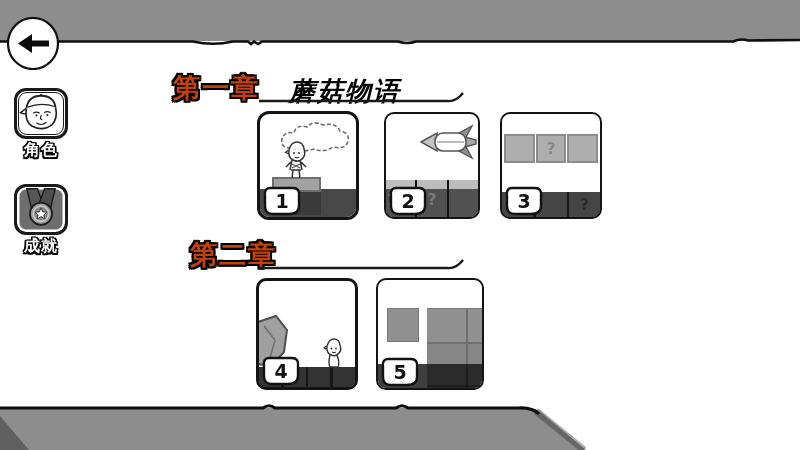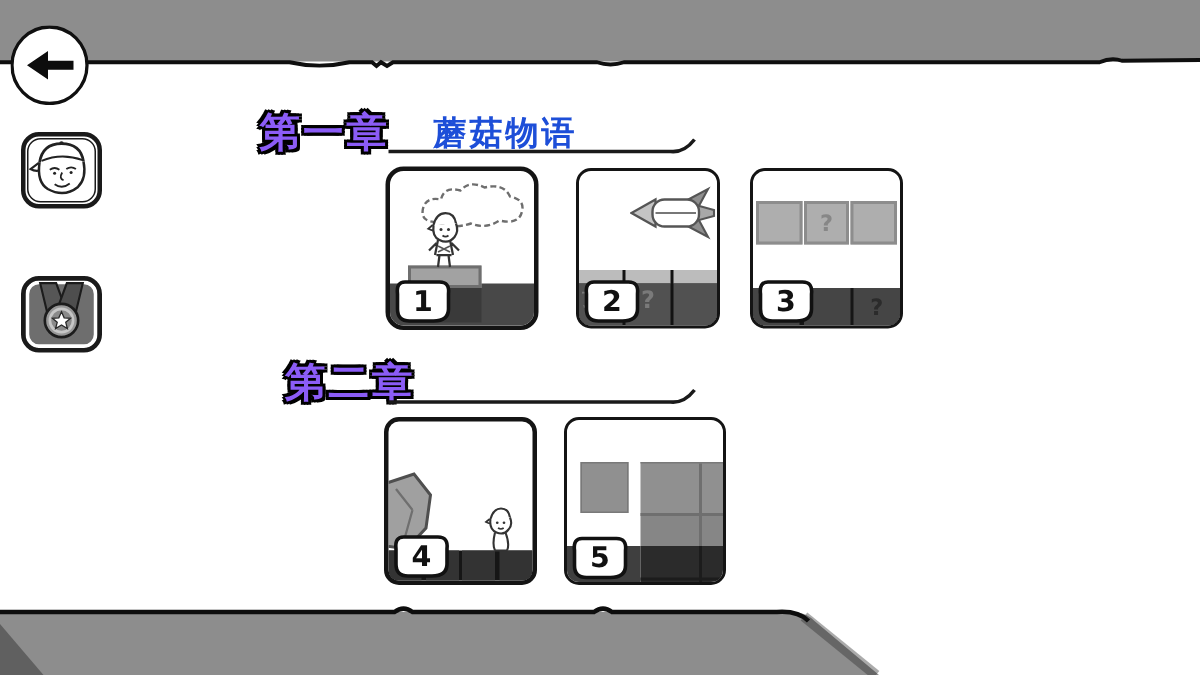--- a/index.html
+++ b/index.html
@@ -17,27 +17,27 @@
   
   .side-item { position:absolute; width:70px; text-align:center; }
   .side-item.character { left:6px; top:88px; }
   .side-item.achieve   { left:6px; top:184px; }
   .icon-frame { position:relative; width:54px; height:51px; margin:0 auto; background:#fff; border:3px solid #1a1a1a; border-radius:12px; }
   .icon-frame .inner-line { position:absolute; inset:1px; border:1.5px solid #1a1a1a; border-radius:9px; }
   .icon-frame.dark { background:#6e6e6e; box-shadow: inset 0 0 0 2.5px #fff; }
   .side-label { margin-top:1px; font-size:16px; font-weight:bold; letter-spacing:1px; }
 
   .outline-sm { color:#fff; text-shadow:-1.5px -1.5px 0 #000,1.5px -1.5px 0 #000,-1.5px 1.5px 0 #000,1.5px 1.5px 0 #000,-1.5px 0 0 #000,1.5px 0 0 #000,0 -1.5px 0 #000,0 1.5px 0 #000; }
-  .outline-lg { color:#8b5cf6; text-shadow:-2px -2px 0 #000,2px -2px 0 #000,-2px 2px 0 #000,2px 2px 0 #000,-2px 0 0 #000,2px 0 0 #000,0 -2px 0 #000,0 2px 0 #000; }
+  .outline-lg { color:#c2410c; text-shadow:-2px -2px 0 #000,2px -2px 0 #000,-2px 2px 0 #000,2px 2px 0 #000,-2px 0 0 #000,2px 0 0 #000,0 -2px 0 #000,0 2px 0 #000; }
 
   
   .chapter-heading { position:absolute; font-size:27px; font-weight:bold; letter-spacing:2px; }
   .h1 { left:173px; top:70px; }
   .h2 { left:190px; top:237px; }
-  .chapter-title { position:absolute; font-size:22px; font-weight:bold; letter-spacing:2px; color:#1d4ed8; }
+  .chapter-title { position:absolute; font-size:26px; font-weight:bold; letter-spacing:2px; color:#000000;font-style:italic; }
   .t1 { left:289px; top:74px; }
   .t2 { left:289px; top:241px; }
   .underline-svg { position:absolute; width:210px; height:16px; }
   .u1 { left:257px; top:89px; }
   .u2 { left:257px; top:256px; }
 
   
   .card { position:absolute; background:#fff; border:2.5px solid #141414; border-radius:10px; overflow:hidden; cursor:pointer; }
   .card.c1 { left:257px; top:111px; width:102px; height:109px; border-width:3.5px; border-radius:12px; }
   .card.c2 { left:384px; top:112px; width:96px;  height:107px; }
@@ -115,32 +115,34 @@
         <path d="M8,17 Q10,3 24,3 Q38,3 40,16" fill="#fff" stroke="#222" stroke-width="2"></path>
         <path d="M9.5,15.5 Q24,9.5 39.5,15" fill="none" stroke="#222" stroke-width="1.4"></path>
         <path d="M7.5,17 L1.5,21.5 Q6.5,24.5 13,20.5" fill="#fff" stroke="#222" stroke-width="1.6"></path>
         <path d="M8,17 Q6,31 14,36 Q26,42.5 36,34.5 Q42.5,28 40,16" fill="#fff" stroke="#222" stroke-width="1.8"></path>
         <path d="M15.5,22 q3.5,-2.5 7,0 M27.5,21.5 q3.5,-2.5 7,0" fill="none" stroke="#222" stroke-width="1.3"></path>
         <circle cx="19" cy="24.5" r="1.1" fill="#222"></circle>
           <circle cx="31" cy="24" r="1.1" fill="#222"></circle>
         <path d="M24.5,24 q-2.5,4.5 1,5.5 M19,32.5 q5.5,4 11,-0.5" fill="none" stroke="#222" stroke-width="1.3"></path>
       </svg>
     </div>
+    <div class="side-label outline-sm">角色</div>
   </div>
 
   <div class="side-item achieve">
     <div class="icon-frame dark">
       <svg viewBox="0 0 54 48" style="position:absolute;inset:0;">
         <polygon points="11,2 23,2 30,21 17,27" fill="#565656" stroke="#1c1c1c" stroke-width="1.6"></polygon>
         <polygon points="43,2 31,2 24,21 37,27" fill="#4e4e4e" stroke="#1c1c1c" stroke-width="1.6"></polygon>
         <circle cx="27" cy="30" r="12.5" fill="#979797" stroke="#1c1c1c" stroke-width="2"></circle>
         <circle cx="27" cy="30" r="8.7" fill="#8a8a8a" stroke="#c6c6c6" stroke-width="2"></circle>
         <path d="M27,23.5 L29,28 33.8,28.3 30.2,31.4 31.4,36 27,33.4 22.6,36 23.8,31.4 20.2,28.3 25,28 Z" fill="#fff" stroke="#2a2a2a" stroke-width="1"></path>
       </svg>
     </div>
+    <div class="side-label outline-sm">成就</div>
   </div>
 
   <div class="chapter-heading h1 outline-lg">第一章</div>
   <div class="chapter-title t1">蘑菇物语</div>
   <svg class="underline-svg u1" viewBox="0 0 210 16">
     <path d="M2,12 H190 Q199,13 206,4" fill="none" stroke="#1a1a1a" stroke-width="2.4"></path>
   </svg>
 
   <div class="card c1">
     <svg class="abs" style="left:16px;top:6px;width:76px;height:36px;" viewBox="0 0 76 36">

